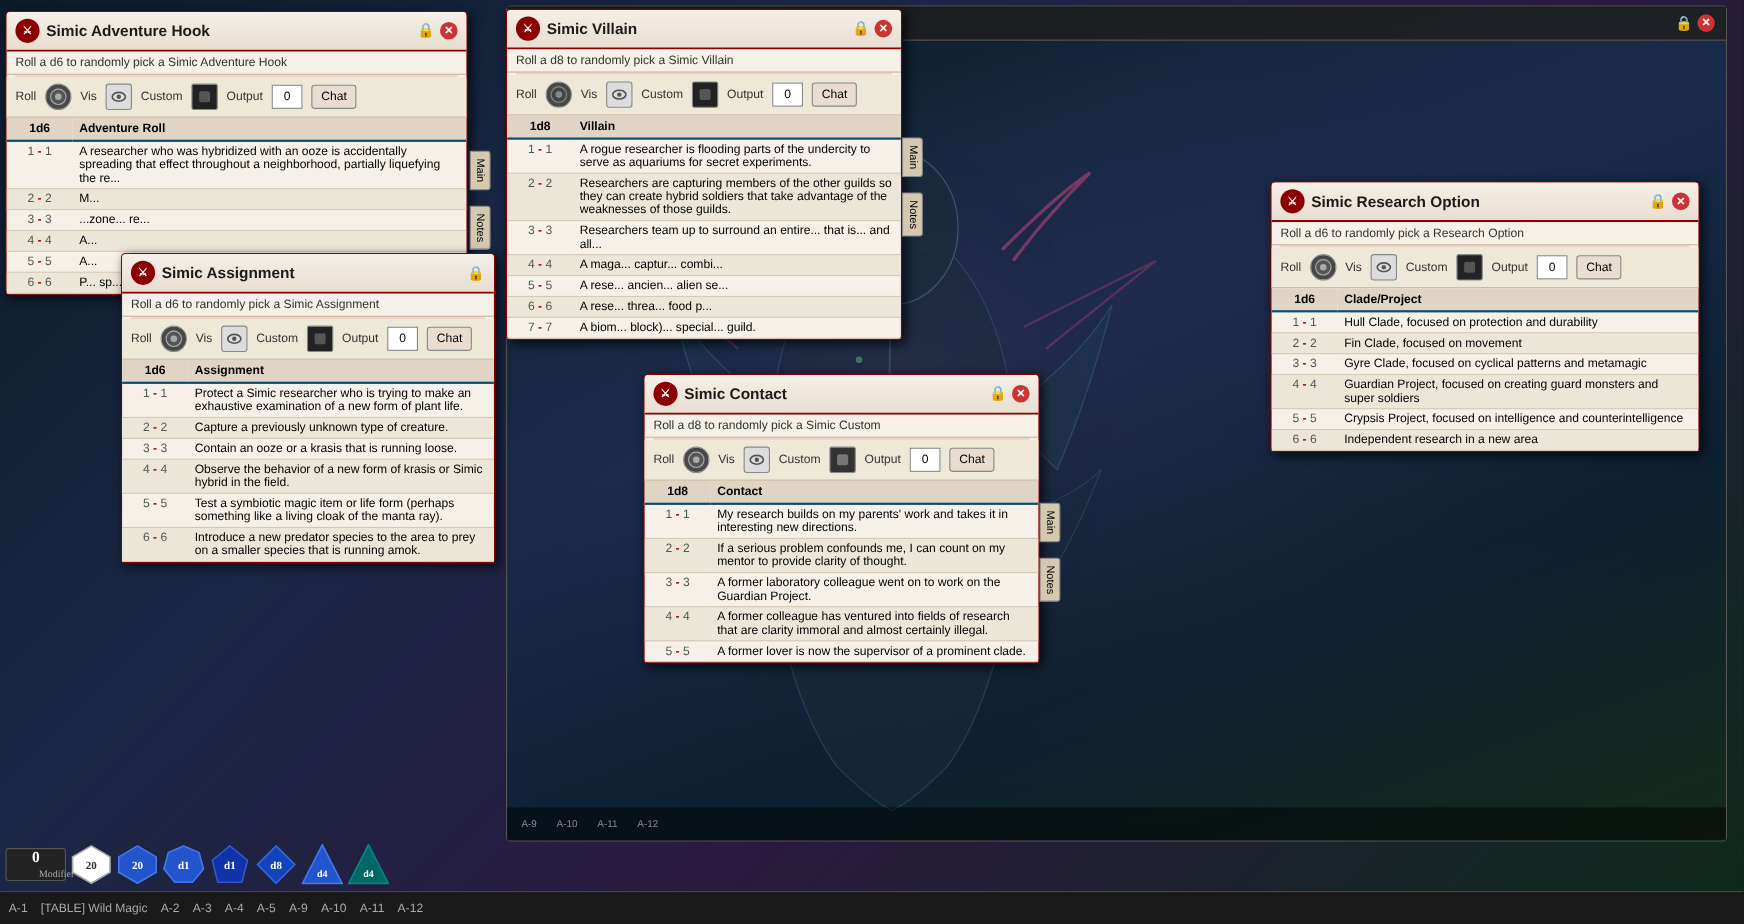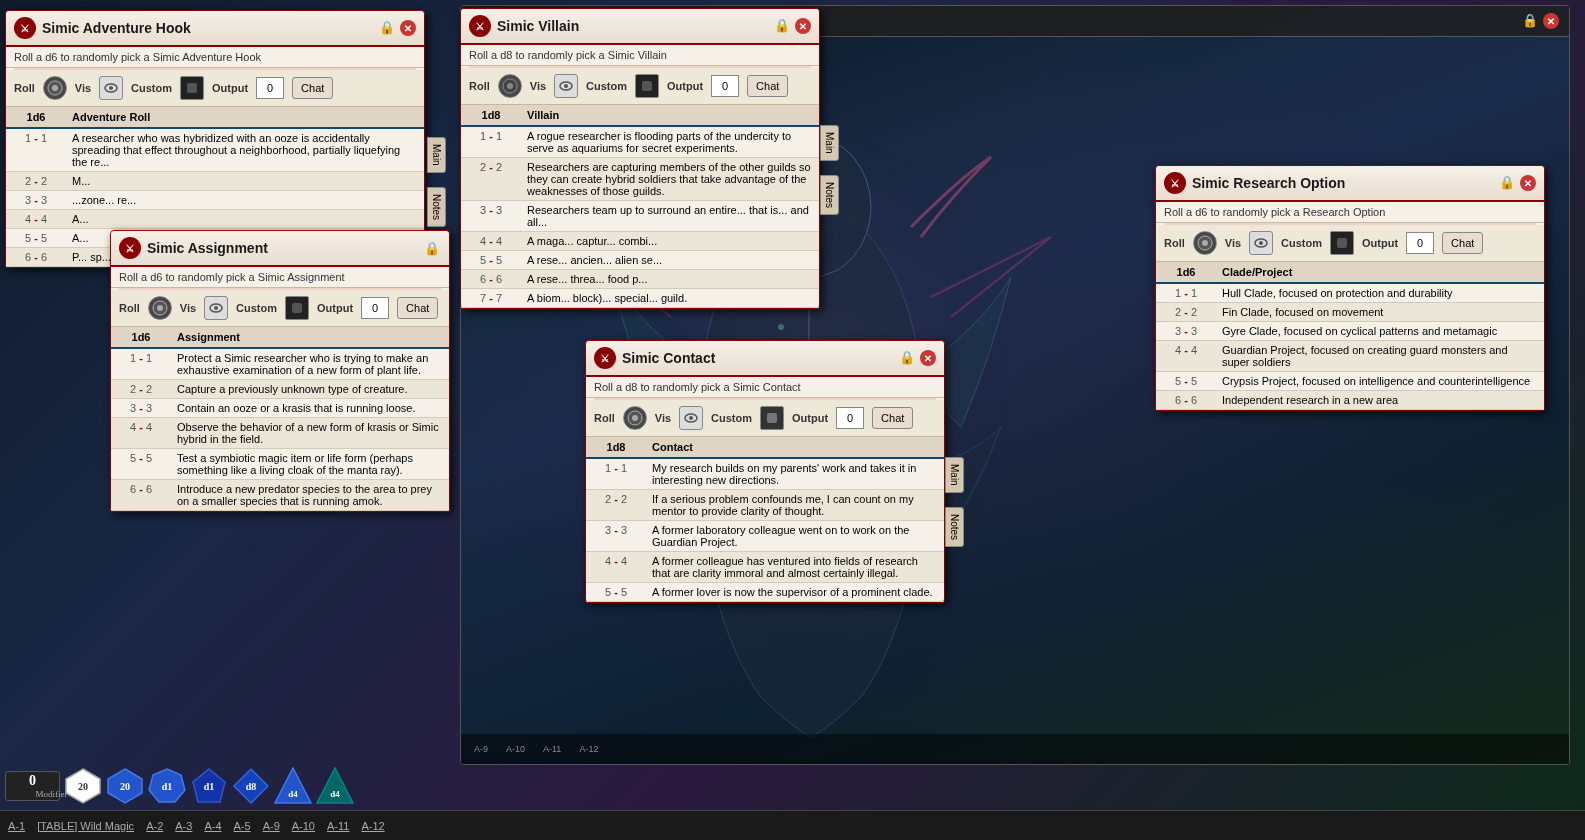--- a/index.html
+++ b/index.html
@@ -32,21 +32,20 @@
       z-index: 100;
       display: flex;
       align-items: center;
       padding: 0 8px;
       gap: 12px;
     }
     .bottom-bar-item {
       color: #aaa;
       font-size: 11px;
       font-family: Arial, sans-serif;
-      text-decoration: underline;
     }
     .bottom-dice-tray {
       position: absolute;
       bottom: 35px;
       left: 5px;
       display: flex;
       align-items: center;
       gap: 4px;
       z-index: 100;
     }
@@ -111,21 +110,21 @@
     .roll-controls {
       display: flex;
       align-items: center;
       gap: 8px;
       padding: 6px 8px;
       border-bottom: 1px solid #c8b89a;
       background: #eee8d8;
     }
     .roll-label {
       font-size: 11px;
-      font-weight: bold;
+      font-weight: normal;
       color: #333;
     }
     .roll-die-btn {
       width: 24px; height: 24px;
       background: radial-gradient(circle, #666, #333);
       border-radius: 50%;
       display: flex; align-items: center; justify-content: center;
       cursor: pointer;
       border: 1px solid #888;
     }
@@ -620,21 +619,21 @@
   <div class="panel-header">
     <div class="panel-title">
       <div class="panel-title-icon">⚔</div>
       <span>Simic Contact</span>
     </div>
     <div class="panel-controls">
       <span class="lock-icon">🔒</span>
       <button class="panel-btn btn-close">✕</button>
     </div>
   </div>
-  <div class="panel-subtitle">Roll a d8 to randomly pick a Simic Contact</div>
+  <div class="panel-subtitle">Roll a d8 to randomly pick a Simic Custom</div>
   <div style="background:#c8000020;height:2px;margin:0 8px;"></div>
   <div class="roll-controls">
     <span class="roll-label">Roll</span>
     <div class="roll-die-btn">
       <svg width="18" height="18" viewBox="0 0 18 18">
           <circle cx="9" cy="9" r="7" fill="#555" stroke="#aaa" stroke-width="1"></circle>
           <circle cx="9" cy="9" r="3" fill="#aaa"></circle>
         </svg>
     </div>
     <span class="roll-label">Vis</span>

